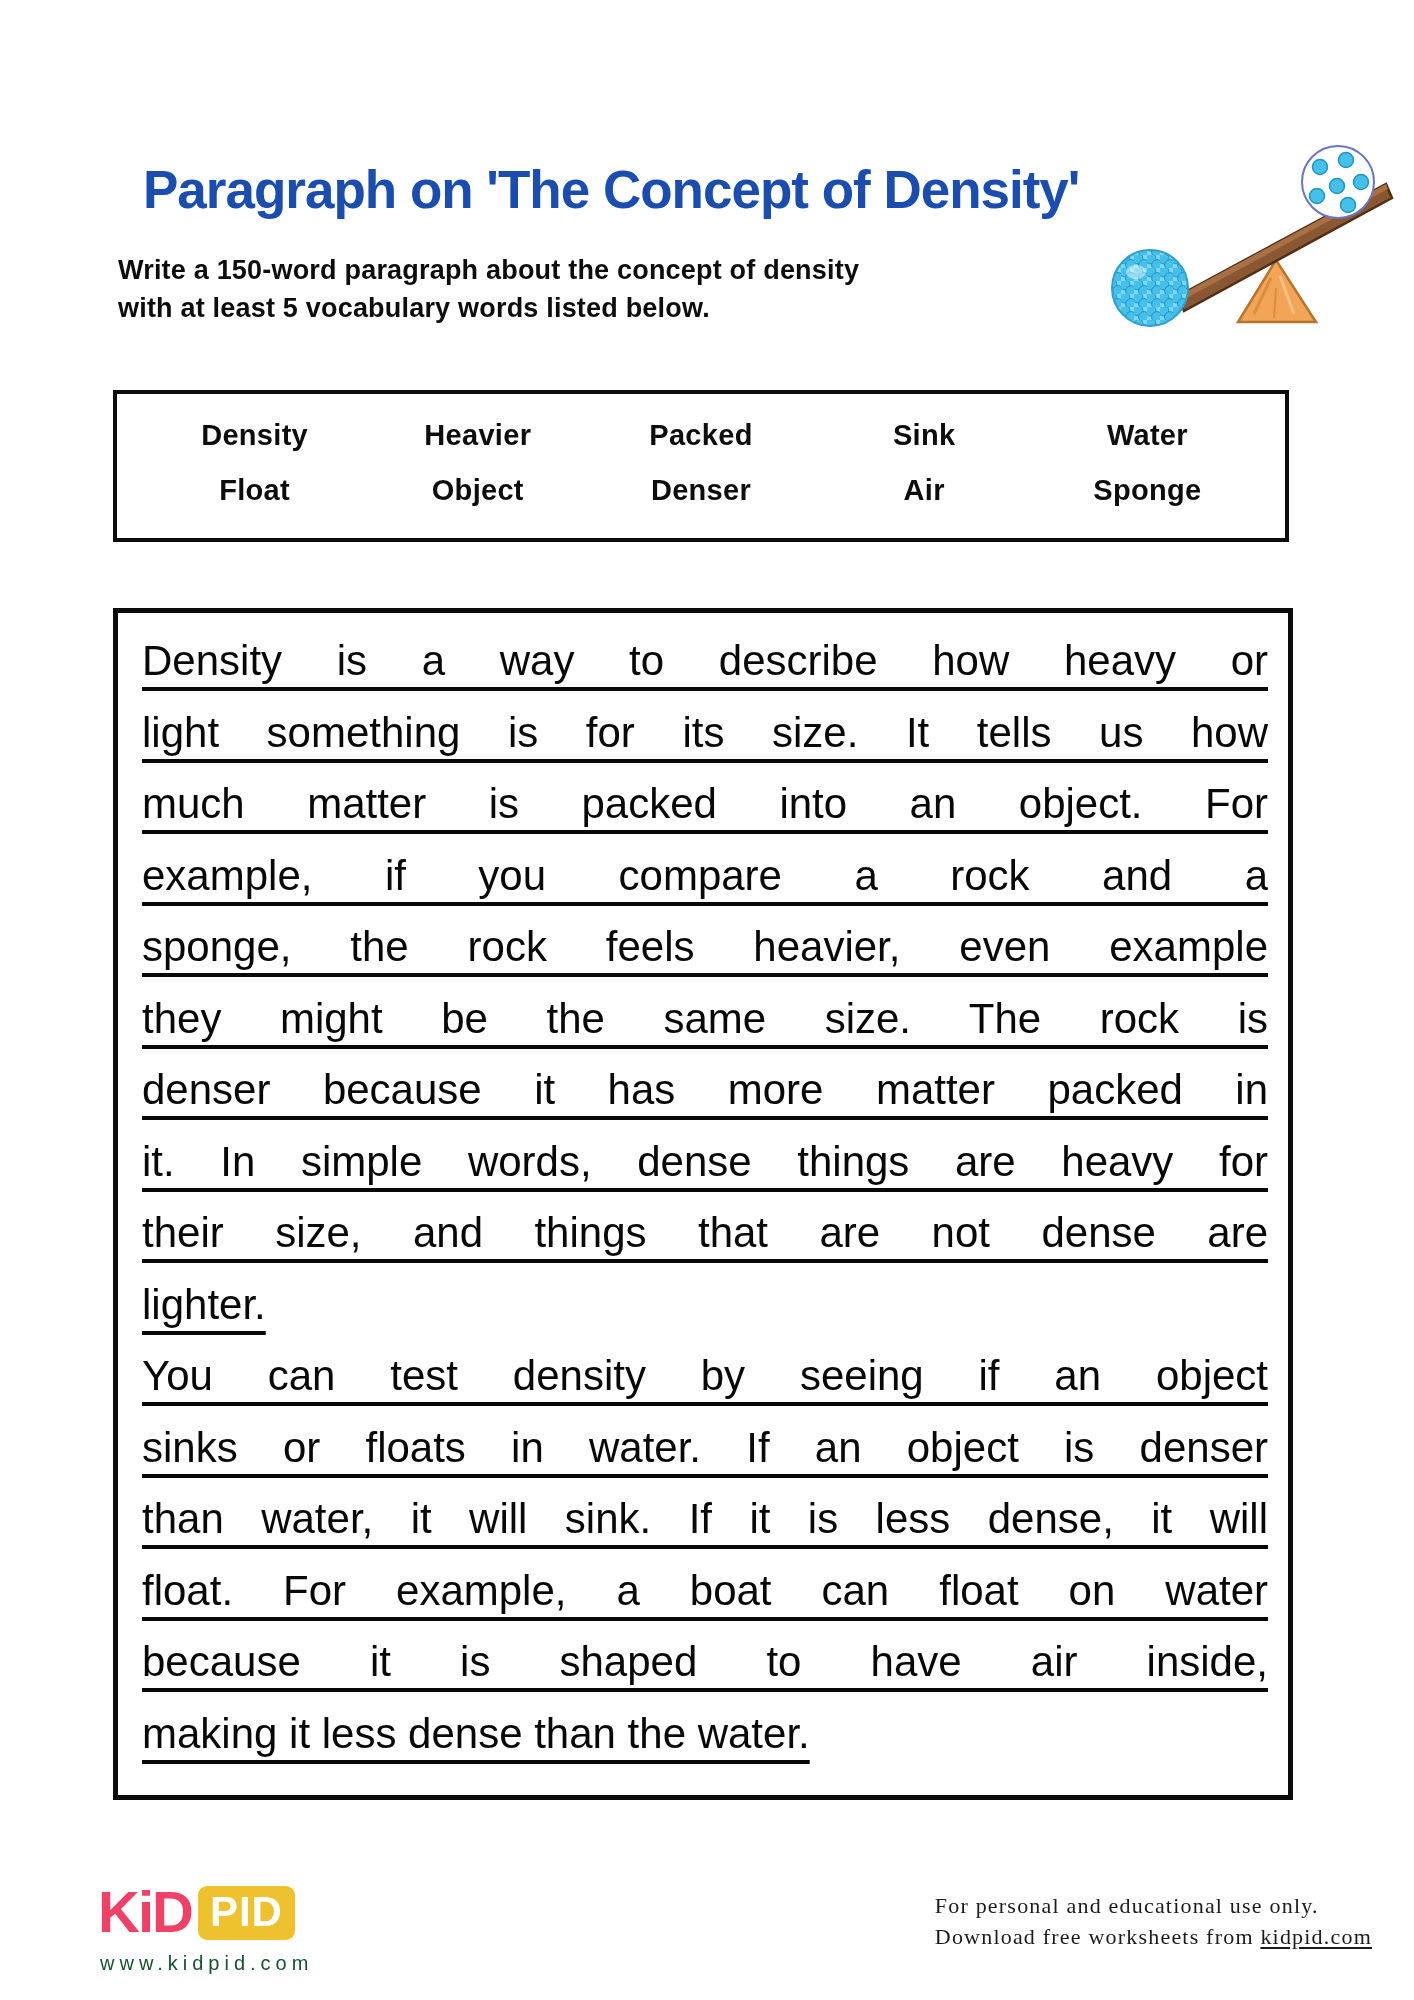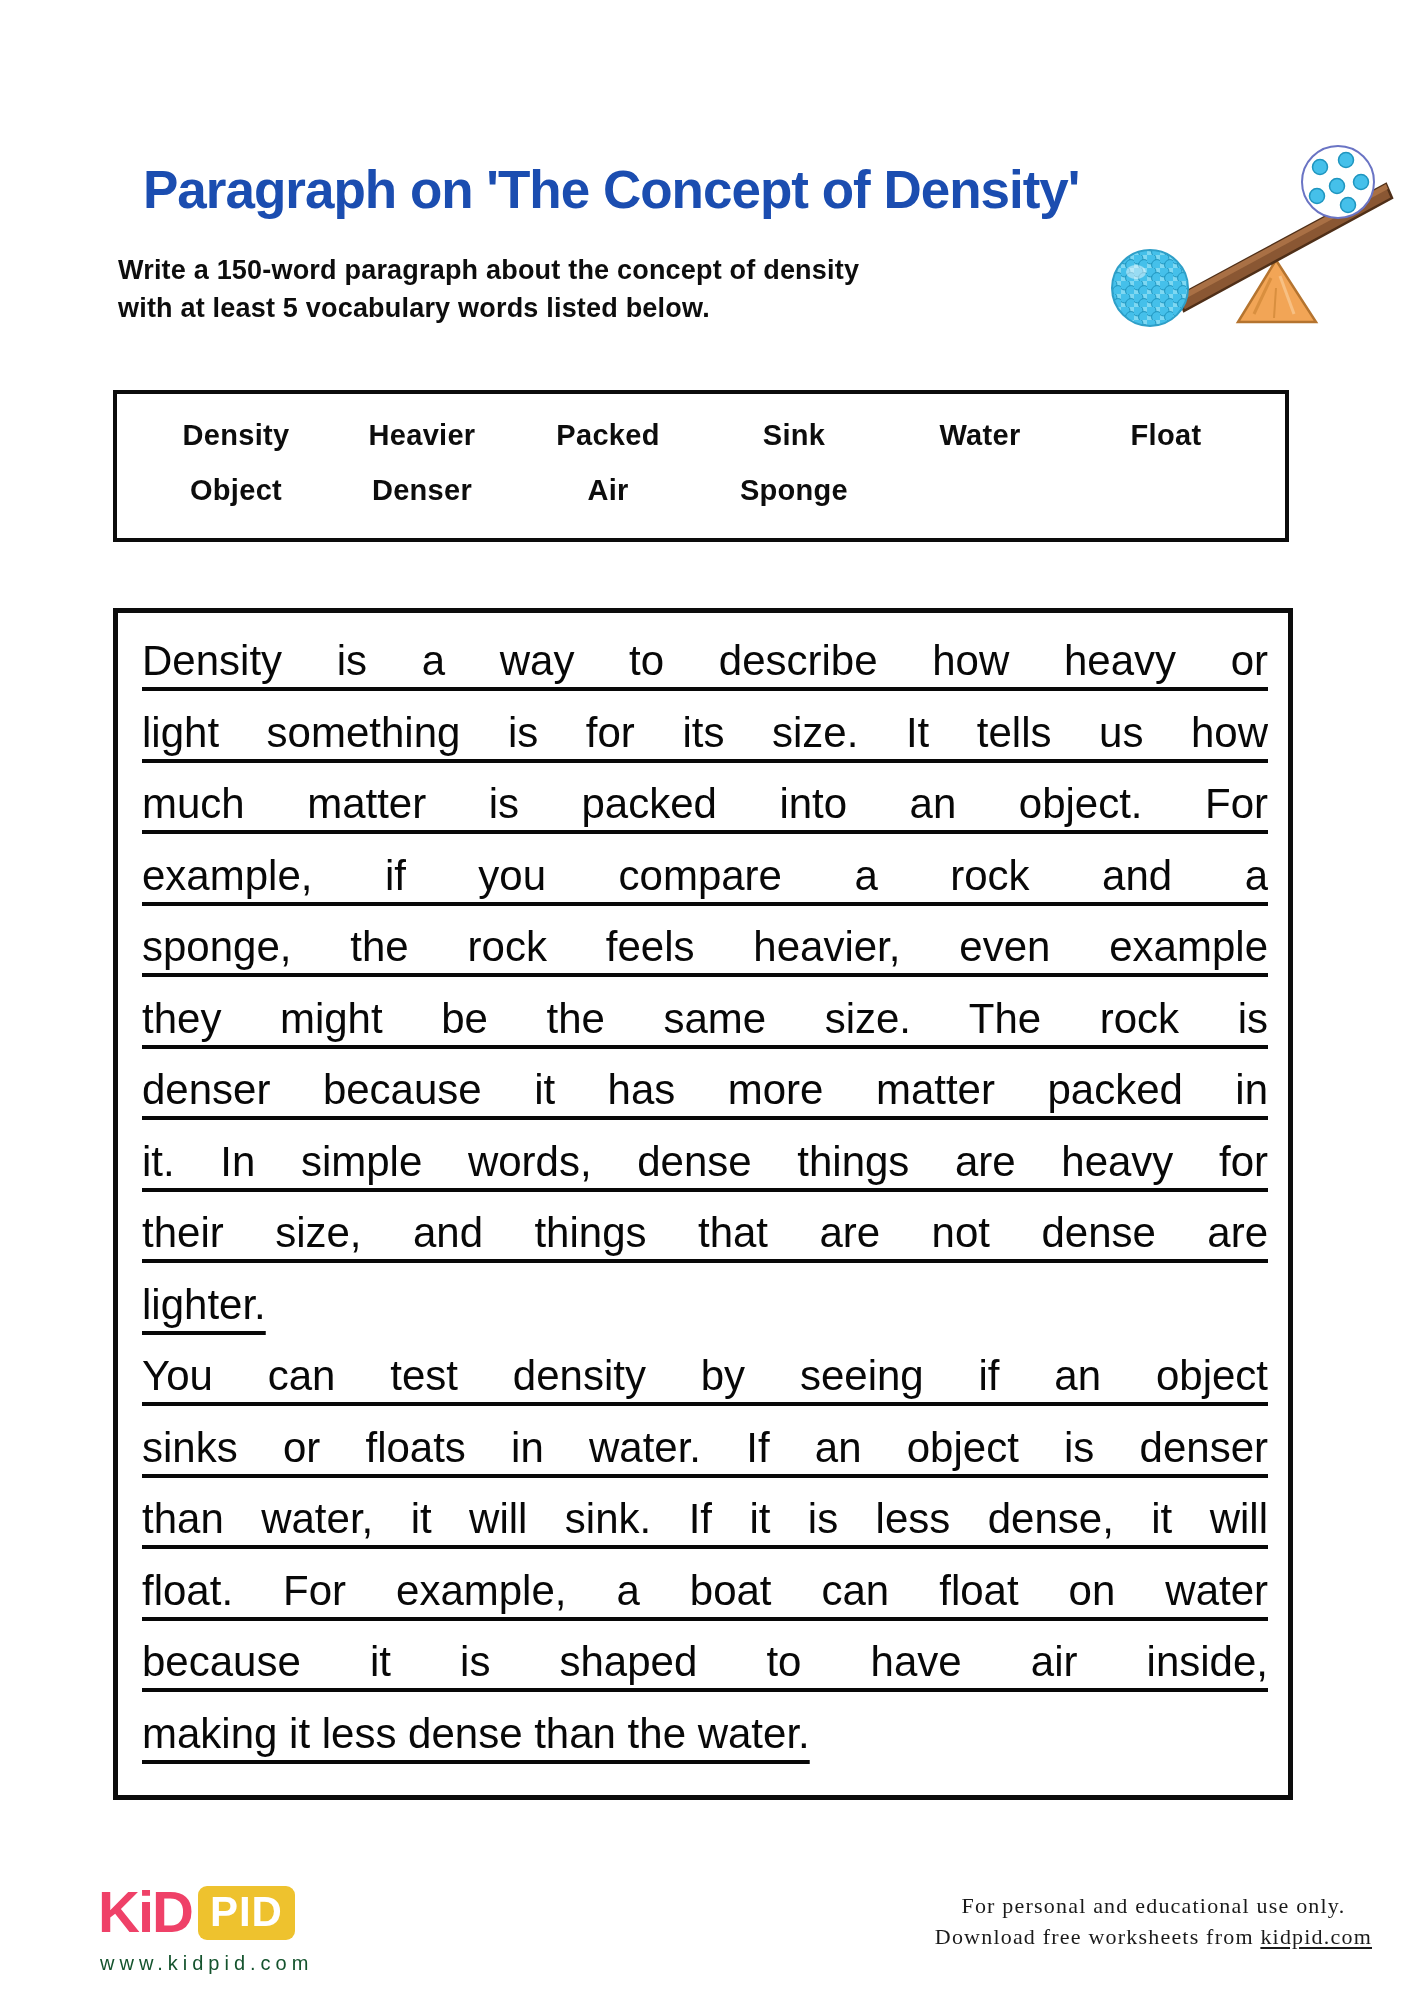--- a/index.html
+++ b/index.html
@@ -21,21 +21,21 @@
     position:absolute;left:118px;top:251px;
     font-size:27px;font-weight:700;color:#0d0d0d;
     line-height:38px;letter-spacing:0.2px;
   }
   .illus{position:absolute;left:1108px;top:138px;width:290px;height:195px;}
   
   .vocab-box{
     position:absolute;left:113px;top:390px;
     width:1176px;height:152px;
     border:4px solid #0c0c0c;box-sizing:border-box;
-    display:grid;grid-template-columns:repeat(6,1fr);
+    display:grid;grid-template-columns:repeat(5,1fr);
     grid-template-rows:1fr 1fr;
     align-items:center;justify-items:center;
     padding:14px 26px 20px 26px;
   }
   .vocab-word{
     font-size:29px;font-weight:700;color:#0d0d0d;letter-spacing:0.3px;
   }
   
   .para-box{
     position:absolute;left:113px;top:608px;
@@ -69,21 +69,21 @@
     background:#eec22e;border-radius:9px;
     color:#ffffff;font-size:42px;font-weight:700;letter-spacing:1px;
     padding:5px 12px 7px 12px;line-height:42px;
   }
   .logo-url{
     position:absolute;left:100px;top:1952px;
     font-size:20px;color:#14532d;letter-spacing:5px;font-weight:500;
   }
   .footer-right{
     position:absolute;right:42px;top:1890px;
-    text-align:center;
+    text-align:left;
     font-family:"Liberation Serif", serif;
     font-size:22px;color:#1a1a1a;letter-spacing:1.2px;line-height:31px;
   }
   .footer-link{text-decoration:underline;text-underline-offset:3px;cursor:pointer;color:#1a1a1a;}
 </style>
 </head>
 <body>
 
 <div class="page">
 

